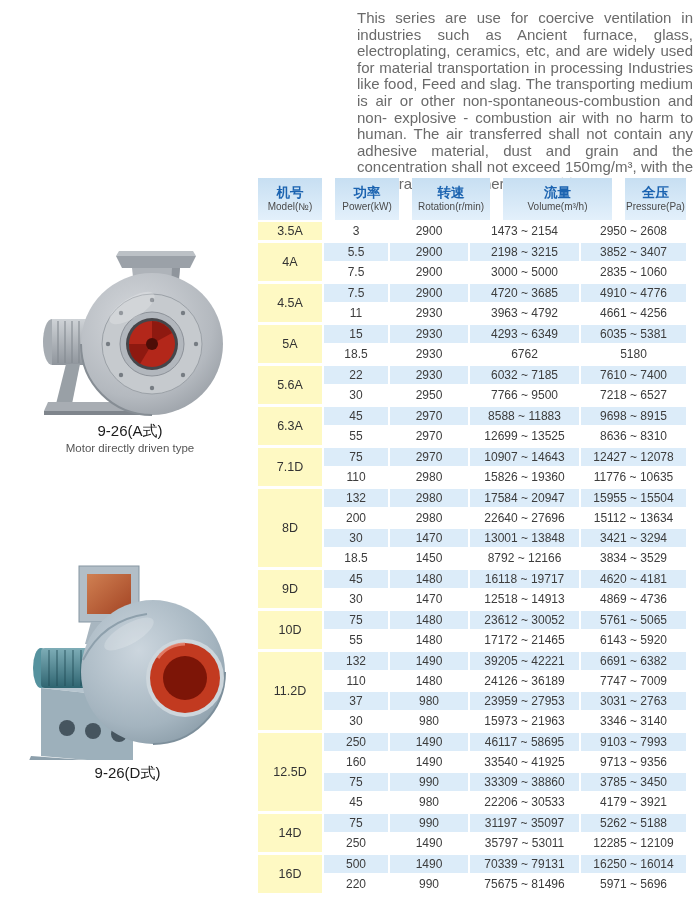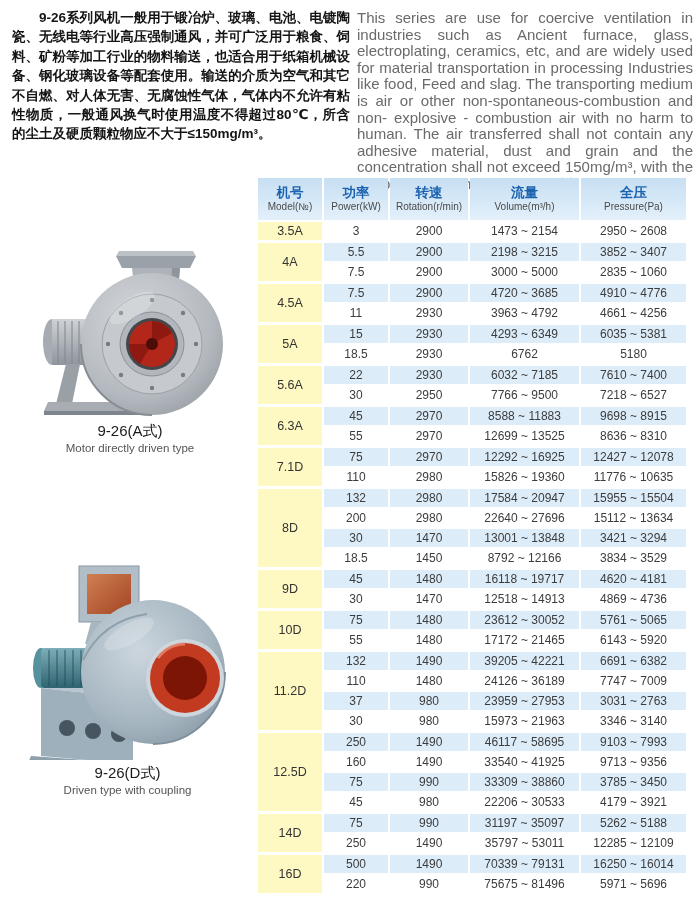--- a/index.html
+++ b/index.html
@@ -18,21 +18,21 @@
   }
 
   .fig { position: absolute; text-align: center; }
   .fig-a { left: 10px; top: 246px; width: 240px; }
   .fig-d { left: 5px; top: 560px; width: 245px; }
   .fig svg { display: block; margin: 0 auto; }
   .fig-cap-zh { font-size: 15px; font-weight: normal; color: #1c1c1c; margin-top: 4px; }
   .fig-cap-en { font-size: 11.5px; color: #555; margin-top: 1px; }
 
   .spec-table { position: absolute; left: 258px; top: 178px; width: 428px; }
-  .thead { display: grid; grid-template-columns: 64px 64px 78px 109px 1fr; gap: 2px; margin-bottom: 2px; }
+  .thead { display: grid; grid-template-columns: 64px 64px 78px 109px 1fr; gap: 13px; margin-bottom: 2px; }
   .hcell {
     background: linear-gradient(#c7dff2, #e3f0fb);
     height: 42px; display: flex; flex-direction: column; justify-content: center; align-items: center;
   }
   .hzh { color: #1b63b0; font-weight: bold; font-size: 13.5px; line-height: 16px; }
   .hen { color: #4a4a4a; font-size: 10px; line-height: 12px; }
   .tbody { display: flex; flex-direction: column; gap: 3px; }
   .tgroup { display: flex; gap: 2px; }
   .mcell {
     width: 64px; background: #fef9c3; display: flex; align-items: center; justify-content: center;
@@ -41,21 +41,20 @@
   .rows { flex: 1; display: flex; flex-direction: column; gap: 2px; }
   .trow { display: grid; grid-template-columns: 64px 78px 109px 1fr; gap: 2px; height: 18px; }
   .tcell { display: flex; align-items: center; justify-content: center; font-size: 12px; color: #3c3c3c; background: #ffffff; white-space: nowrap; }
   .trow.band .tcell { background: #dcecf9; }
 </style>
 </head>
 <body>
 
 <div class="page">
 
-  <p class="intro-zh">9-26系列风机一般用于锻冶炉、玻璃、电池、电镀陶瓷、无线电等行业高压强制通风，并可广泛用于粮食、饲料、矿粉等加工行业的物料输送，也适合用于纸箱机械设备、钢化玻璃设备等配套使用。输送的介质为空气和其它不自燃、对人体无害、无腐蚀性气体，气体内不允许有粘性物质，一般通风换气时使用温度不得超过80℃，所含的尘土及硬质颗粒物应不大于≤150mg/m³。</p>
   <p class="intro-en">This series are use for coercive ventilation in industries such as Ancient furnace, glass, electroplating, ceramics, etc, and are widely used for material transportation in processing Industries like food, Feed and slag. The transporting medium is air or other non-spontaneous-combustion and non- explosive - combustion air with no harm to human. The air transferred shall not contain any adhesive material, dust and grain and the concentration shall not exceed 150mg/m³, with the temperature no higher than 80℃.</p>
 
   <div class="fig fig-a">
     <svg width="220" height="172" viewBox="0 0 220 172">
       <defs>
         <radialGradient id="ga1" cx="40%" cy="35%" r="75%">
           <stop offset="0%" stop-color="#d6d9dd"></stop>
             <stop offset="70%" stop-color="#b4b9bf"></stop>
             <stop offset="100%" stop-color="#969ca3"></stop>
         </radialGradient>
@@ -159,21 +158,20 @@
       <path d="M 70 100 Q 90 60 134 54" fill="none" stroke="#8ea0ac" stroke-width="2"></path>
       <path d="M 212 112 A 72 72 0 0 1 140 184" fill="none" stroke="#7d8f9b" stroke-width="2"></path>
 
       <circle cx="172" cy="118" r="39" fill="#cdd6dc"></circle>
       <circle cx="172" cy="118" r="35" fill="#c23a20"></circle>
       <circle cx="172" cy="118" r="22" fill="#7d1507"></circle>
       <path d="M 145 98 A 34 34 0 0 1 172 84" fill="none" stroke="#e98a74" stroke-width="3" opacity="0.8"></path>
       <ellipse cx="116" cy="74" rx="28" ry="10" fill="#ffffff" opacity="0.20" transform="rotate(-30 116 74)"></ellipse>
     </svg>
     <div class="fig-cap-zh">9-26(D式)</div>
-    <div class="fig-cap-en">Driven type with coupling</div>
   </div>
 
   <div class="spec-table">
     <div class="thead">
         <div class="hcell">
           <div class="hzh">机号</div>
           <div class="hen">Model(№)</div>
         </div>
         <div class="hcell">
           <div class="hzh">功率</div>
@@ -288,21 +286,21 @@
               <div class="tcell">8636 ~ 8310</div>
             </div>
           </div>
         </div>
         <div class="tgroup">
           <div class="mcell">7.1D</div>
           <div class="rows">
             <div class="trow band">
               <div class="tcell">75</div>
               <div class="tcell">2970</div>
-              <div class="tcell">12292 ~ 16925</div>
+              <div class="tcell">10907 ~ 14643</div>
               <div class="tcell">12427 ~ 12078</div>
             </div>
             <div class="trow">
               <div class="tcell">110</div>
               <div class="tcell">2980</div>
               <div class="tcell">15826 ~ 19360</div>
               <div class="tcell">11776 ~ 10635</div>
             </div>
           </div>
         </div>

